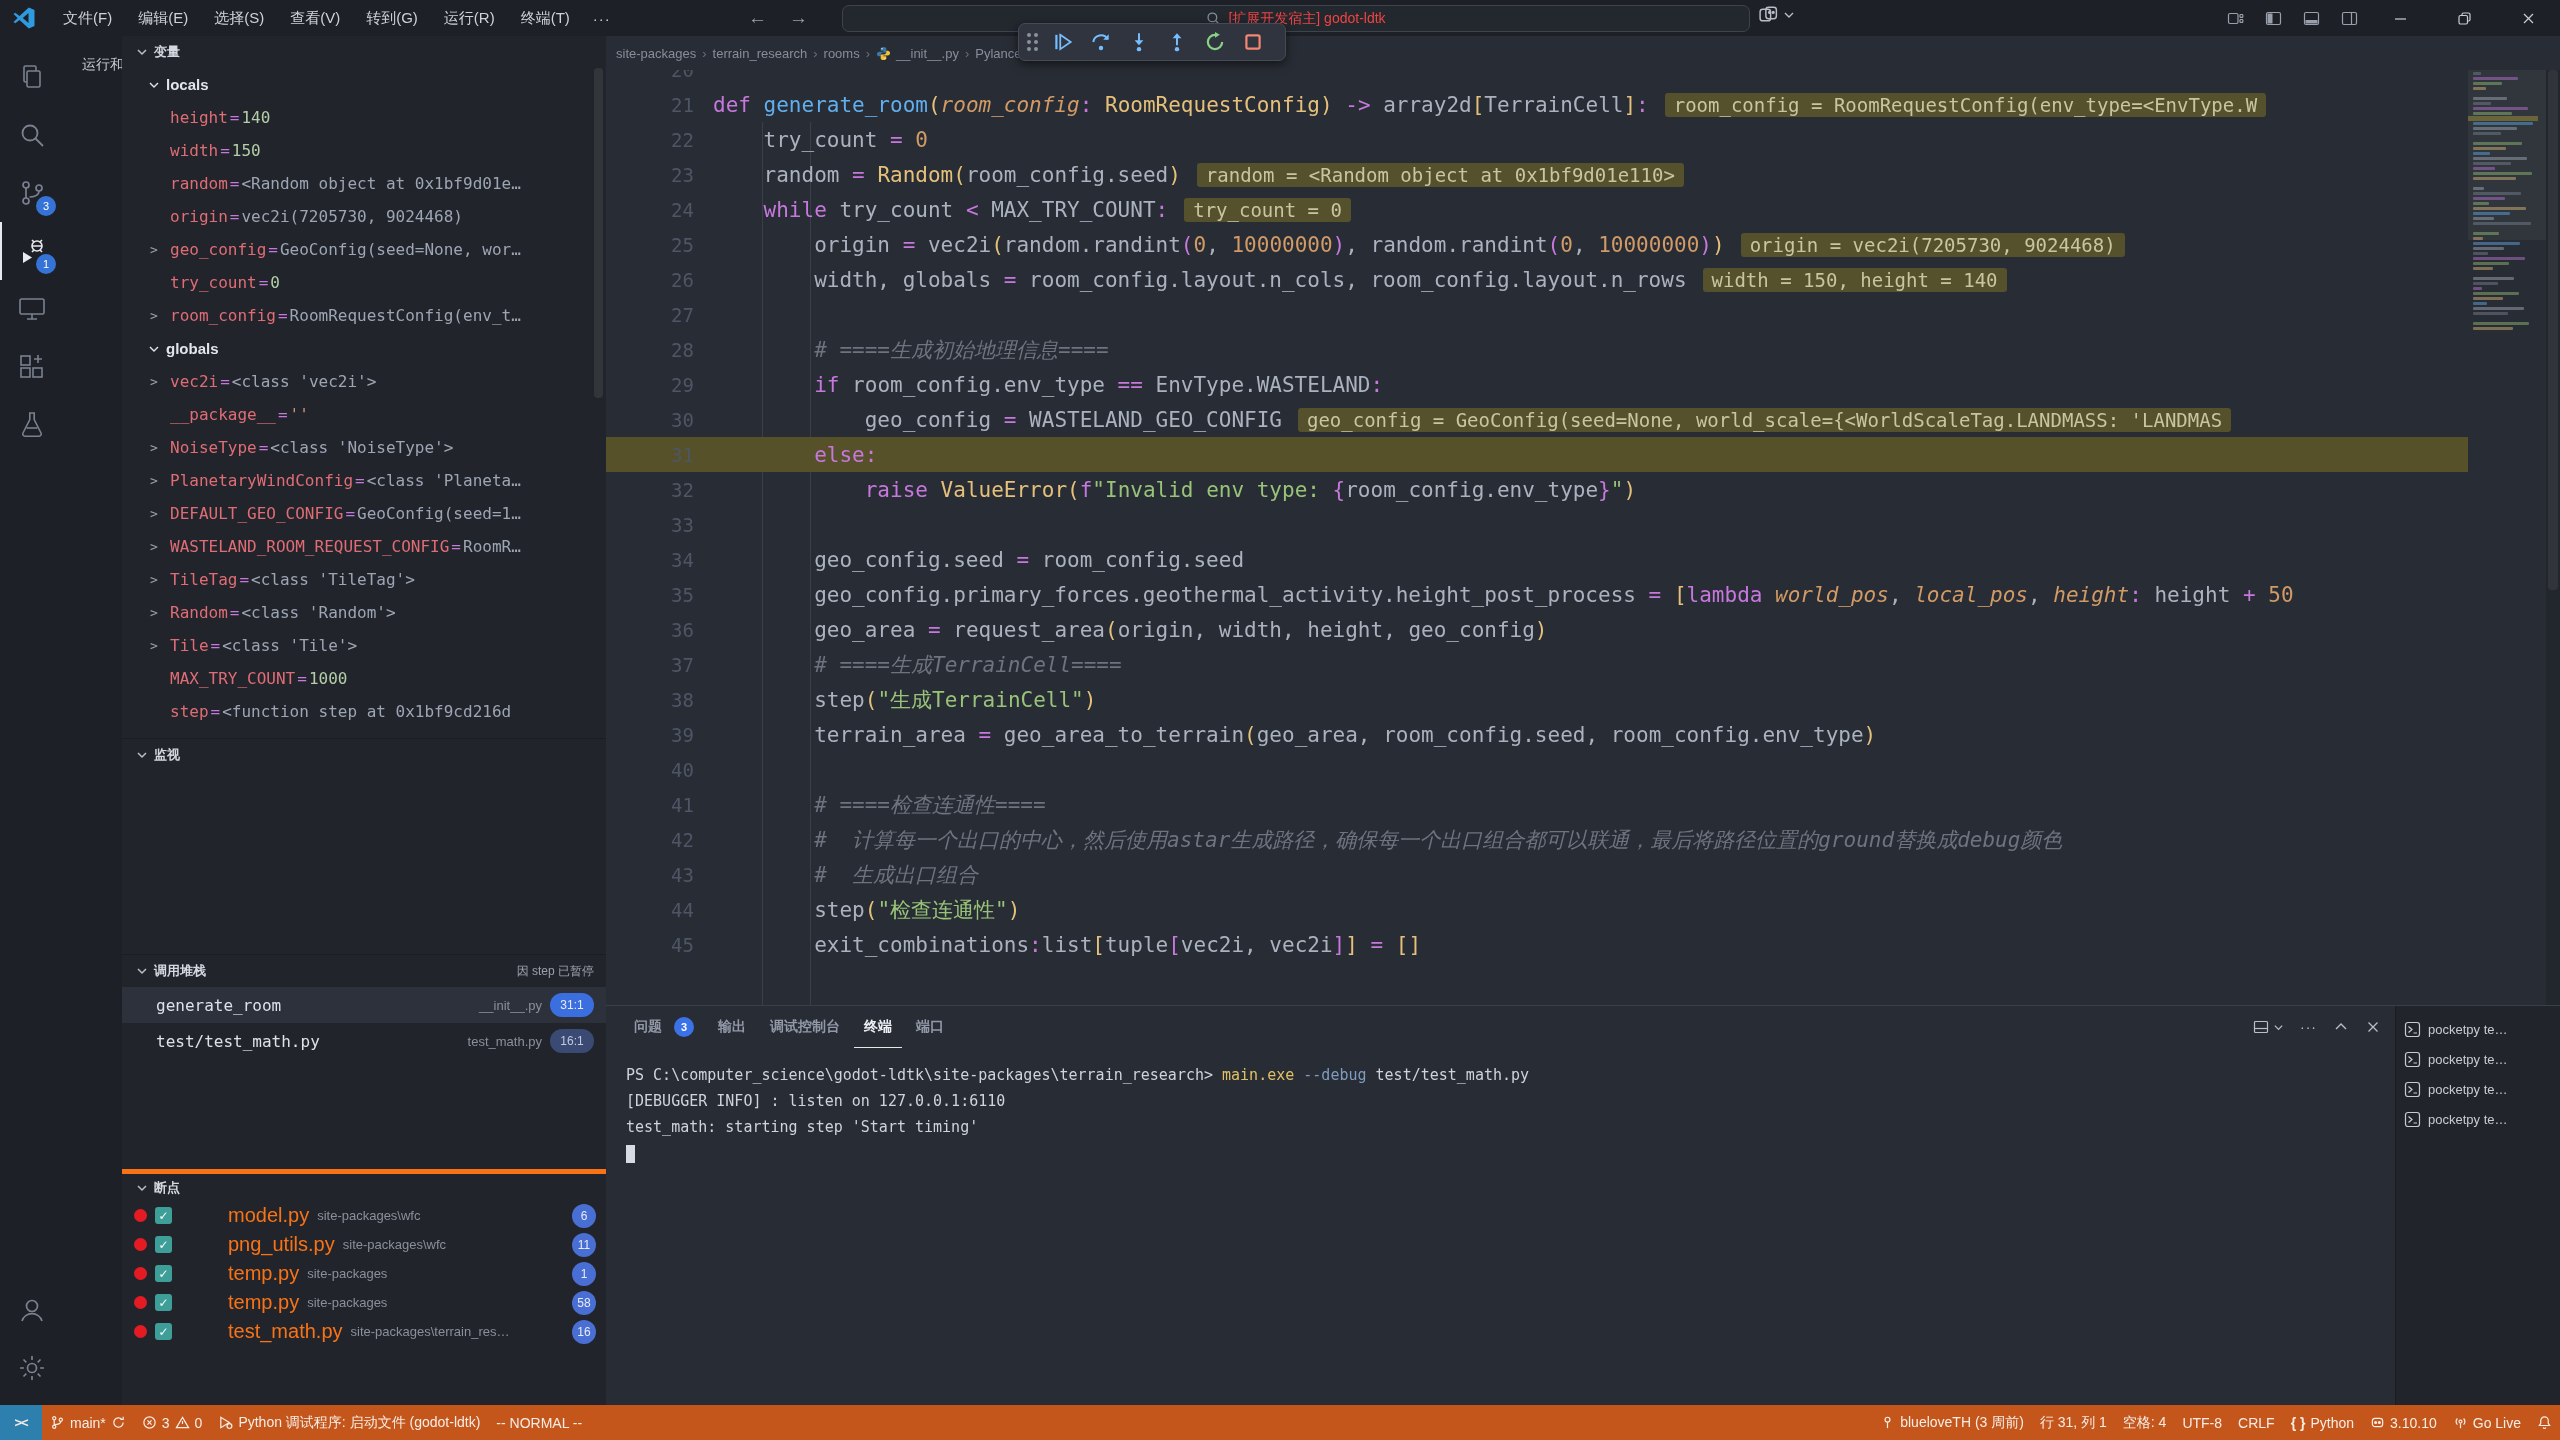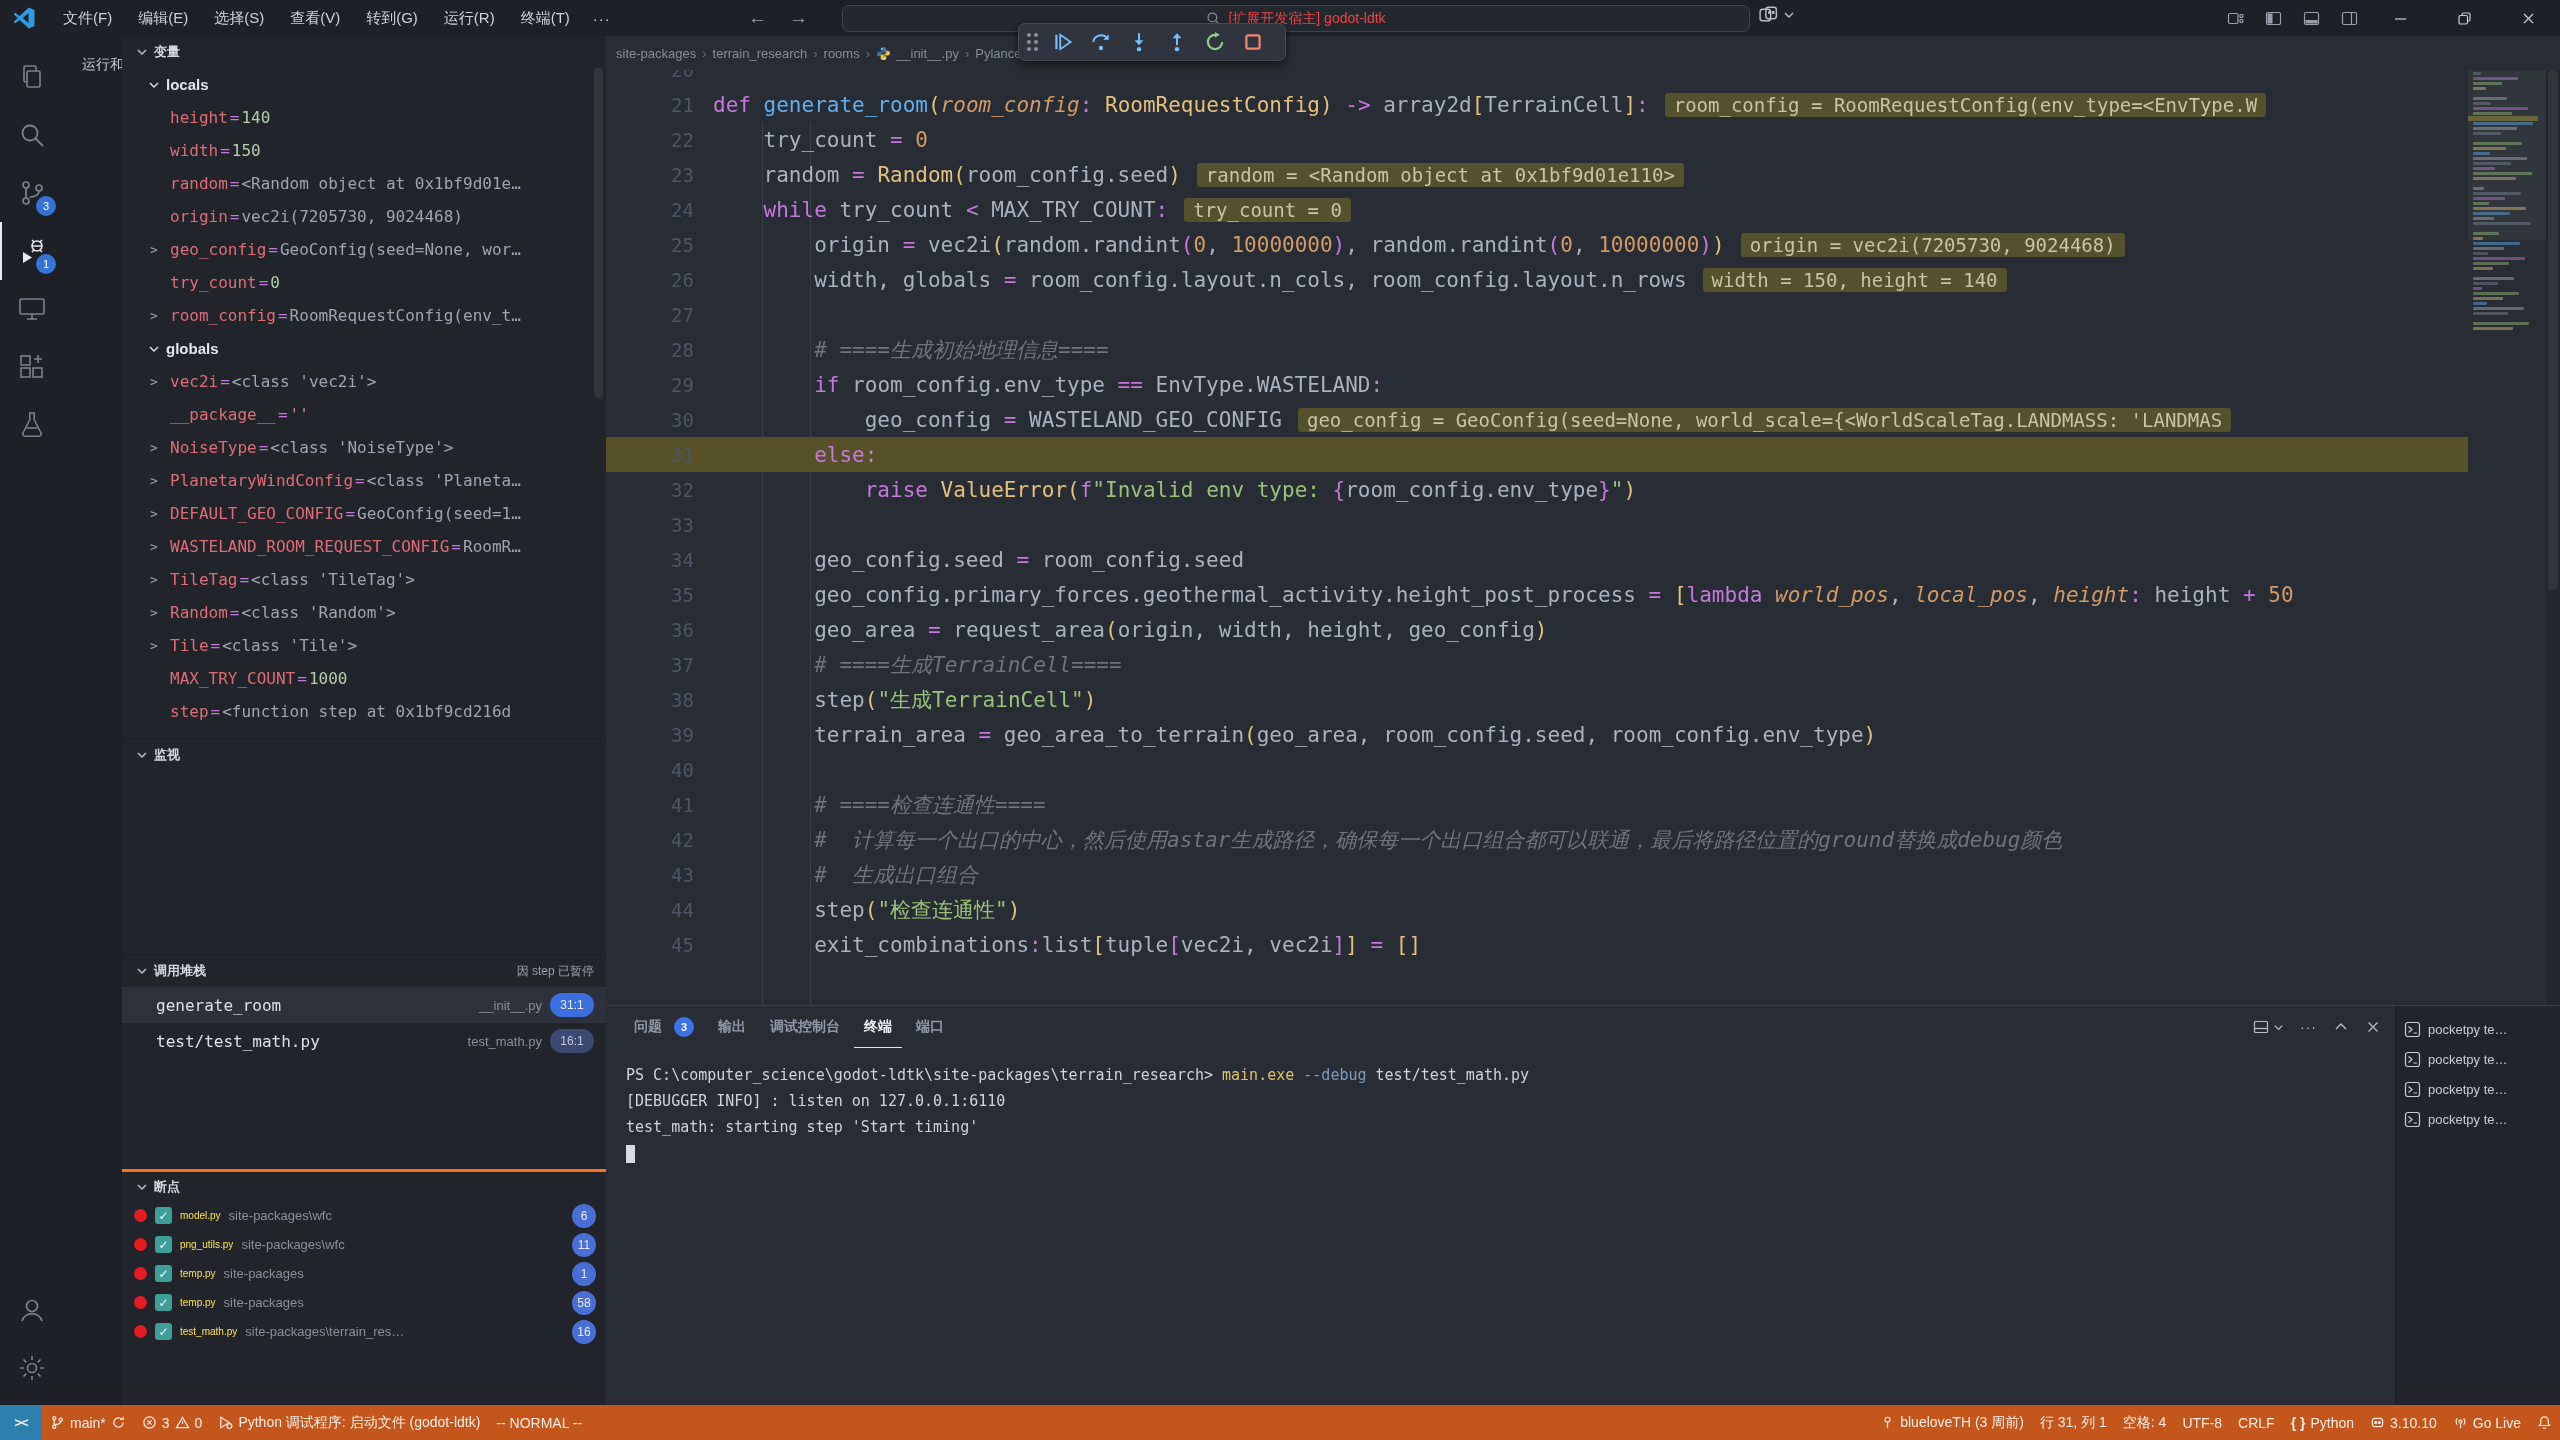--- a/index.html
+++ b/index.html
@@ -93,21 +93,21 @@
   .frame-row.cur { background:#2c313c; }
   .frame-fn { font-family:"DejaVu Sans Mono",monospace; font-size:16px; color:#dde1e8; flex:1; white-space:nowrap; overflow:hidden; }
   .frame-file { color:#8a8f9c; font-size:13px; }
   .frame-pos { min-width:44px; height:24px; border-radius:12px; color:#e8ecf4; font-size:12px; display:flex; align-items:center; justify-content:center; padding:0 8px;}
   .frame-pos.hot { background:#3b6fe0; } .frame-pos.cold { background:#3a4a73; color:#c3cade;}
 
   .bp-body { flex:1; overflow:hidden; }
   .bp-row { height:29px; display:flex; align-items:center; gap:8px; padding:0 10px 0 12px; }
   .bp-dot { width:13px; height:13px; border-radius:50%; background:#e51b24; flex:0 0 13px;}
   .bp-check { width:17px; height:17px; background:#3d9f98; border-radius:3px; color:#fff; font-size:12px; display:flex; align-items:center; justify-content:center; flex:0 0 17px;}
-  .bp-file { color:#fde047; font-size:10px; white-space:nowrap; }
+  .bp-file { color:#f97316; font-size:20px; white-space:nowrap;margin-left:48px; }
   .bp-path { color:#8a8f9c; font-size:13px; white-space:nowrap; overflow:hidden; flex:1; }
   .bp-count { min-width:24px; height:24px; border-radius:12px; background:#4a6fd4; color:#e8ecf4; font-size:12px; display:flex; align-items:center; justify-content:center; }
 
   
   .editorcol { flex:1; display:flex; flex-direction:column; min-width:0; background:#282c34; }
   .breadcrumb { height:34px; flex:0 0 34px; display:flex; align-items:center; gap:6px; padding-left:10px; color:#868d9c; font-size:13px; background:#282c34;}
   .breadcrumb .icon { width:15px; height:15px; }
   .crumb { display:flex; align-items:center; gap:5px; }
   .crumb-sep { color:#6a7080; font-size:13px; }
 
@@ -667,21 +667,21 @@
                 <span class="frame-fn">generate_room</span>
                 <span class="frame-file">__init__.py</span>
                 <span class="frame-pos hot">31:1</span>
               </div>
               <div class="frame-row">
                 <span class="frame-fn">test/test_math.py</span>
                 <span class="frame-file">test_math.py</span>
                 <span class="frame-pos cold">16:1</span>
               </div>
             </div>
-          <div class="section-header" style="border-top:3px solid #f97316;">
+          <div class="section-header" style="border-top:5px solid #f97316;">
             <span class="icon chev">
                 <svg viewBox="0 0 12 12" fill="none" stroke="currentColor" stroke-width="1.5">
                   <path d="M2 4l4 4 4-4"></path>
                 </svg>
               </span>
             <span>断点</span>
           </div>
           <div class="bp-body" id="bp-body">
               <div class="bp-row">
                 <span class="bp-dot"></span>

